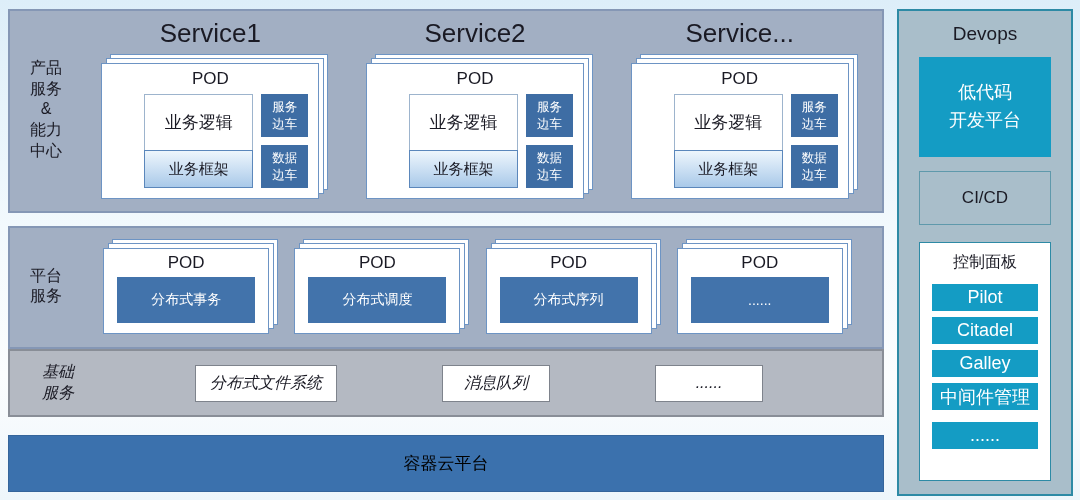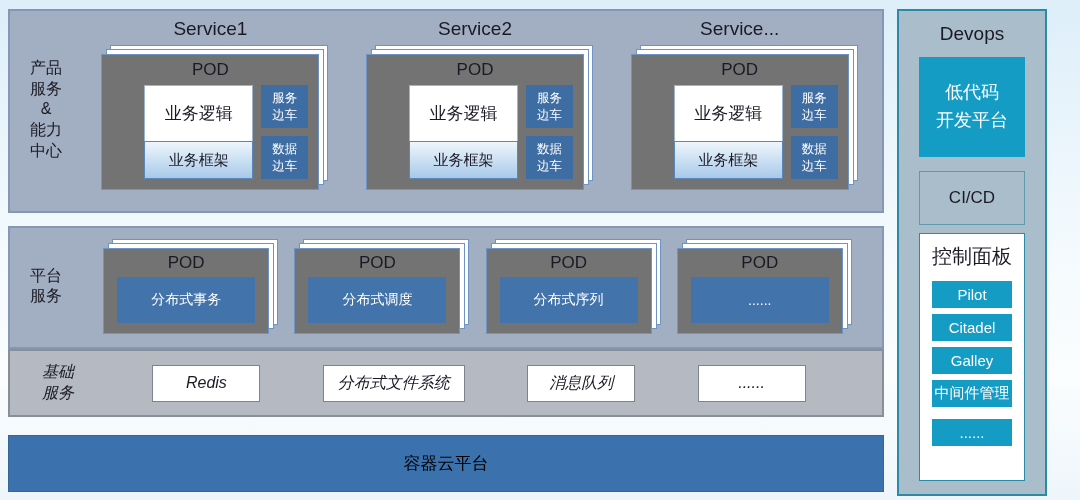--- a/index.html
+++ b/index.html
@@ -18,27 +18,27 @@
   .row { background:#a2afc3; border:2px solid #8597b5; display:flex; }
   .row-label {
     width:64px; display:flex; align-items:center; justify-content:center;
     text-align:center; font-size:16px; line-height:1.3; flex:none;
   }
 
   
   .row-products { height:204px; padding:4px 10px 6px 4px; margin-bottom:13px; }
   .services { flex:1; display:flex; }
   .service { flex:1; display:flex; flex-direction:column; align-items:center; }
-  .service-title { font-size:19px; margin:3px 0 14px; }
+  .service-title { font-size:26px; margin:3px 0 14px; }
   .stack { position:relative; width:218px; height:136px; }
   .stack::before { content:""; position:absolute; top:-9px; right:-9px; bottom:9px; left:9px;
     background:#fff; border:1px solid #6d94c4; z-index:0; }
   .stack::after { content:""; position:absolute; top:-5px; right:-5px; bottom:5px; left:5px;
     background:#fff; border:1px solid #6d94c4; z-index:1; }
-  .card { position:relative; z-index:2; height:100%; background:#737373; border:1px solid #6d94c4; }
+  .card { position:relative; z-index:2; height:100%; background:#ffffff; border:1px solid #6d94c4; }
   .pod-card { display:flex; flex-direction:column; padding:3px 10px 10px; }
   .pod-title { text-align:center; font-size:17px; margin:2px 0 5px; }
   .pod-body { flex:1; display:flex; gap:8px; min-height:0; }
   .logic-col { flex:1; display:flex; flex-direction:column;padding-left:32px; }
   .logic-box { flex:1; border:1px solid #9db4cd; background:#fff;
     display:flex; align-items:center; justify-content:center; font-size:17px; }
   .framework-bar { height:38px; margin-top:-1px; border:1px solid #5b87bb;
     background:linear-gradient(180deg,#eef6fc 0%,#cfe2f4 45%,#a9c9e9 100%);
     display:flex; align-items:center; justify-content:center; font-size:15px; }
   .sidecars { width:47px; flex:none; display:flex; flex-direction:column; gap:8px; }
@@ -63,33 +63,33 @@
     align-items:center; padding:0 14px 0 16px; margin-bottom:18px;font-style:italic; }
   .basic-items { flex:1; display:flex; justify-content:space-evenly; align-items:center; }
   .basic-box { background:#fff; border:1px solid #7e838c; height:37px; min-width:108px;
     padding:0 14px; display:flex; align-items:center; justify-content:center; font-size:16px; }
 
   
   .container-bar { height:57px; background:#3b71ad; border:1px solid #35659b; color:#000000;
     display:flex; align-items:center; justify-content:center; font-size:17px; }
 
   
-  .devops { width:150px; height:487px; background:#a9beca; border:2px solid #2d8aa5;
+  .devops { width:176px; height:487px; background:#a9beca; border:2px solid #2d8aa5;
     display:flex; flex-direction:column; padding:8px 20px 13px; }
   .devops-title { text-align:center; font-size:19px; margin:4px 0 12px; }
   .lowcode { height:100px; background:#149cc4; color:#fff; flex:none;
     display:flex; align-items:center; justify-content:center; text-align:center;
     font-size:18px; line-height:1.55; margin-bottom:14px; }
   .cicd { height:54px; border:1px solid #5f99ab; flex:none;
-    display:flex; align-items:center; justify-content:center; font-size:17px; margin-bottom:8px; }
+    display:flex; align-items:center; justify-content:center; font-size:17px; margin-bottom:17px; }
   .panel { flex:1; background:#fff; border:1px solid #2d8aa5; padding:6px 12px 10px;
     display:flex; flex-direction:column; }
-  .panel-title { text-align:center; font-size:20px; margin:3px 0 5px; }
+  .panel-title { text-align:center; font-size:16px; margin:3px 0 5px; }
   .panel-btn { height:27px; flex:none; background:#149cc4; color:#fff;
-    display:flex; align-items:center; justify-content:center; font-size:15px; margin:6px 0 0; }
+    display:flex; align-items:center; justify-content:center; font-size:18px; margin:6px 0 0; }
   .panel-btn:last-child { margin-top:12px; }
 </style>
 </head>
 <body>
 
 <div class="app">
   <div class="layout">
 
     <div class="main">
 
@@ -200,21 +200,20 @@
             </div>
           </div>
 
         </div>
       </div>
 
       <div class="row row-basic">
         <div class="row-label ml">基础
 服务</div>
         <div class="basic-items">
-          <div class="basic-box">Redis</div>
           <div class="basic-box">分布式文件系统</div>
           <div class="basic-box">消息队列</div>
           <div class="basic-box">......</div>
         </div>
       </div>
 
       <div class="container-bar">容器云平台</div>
 
     </div>
 

